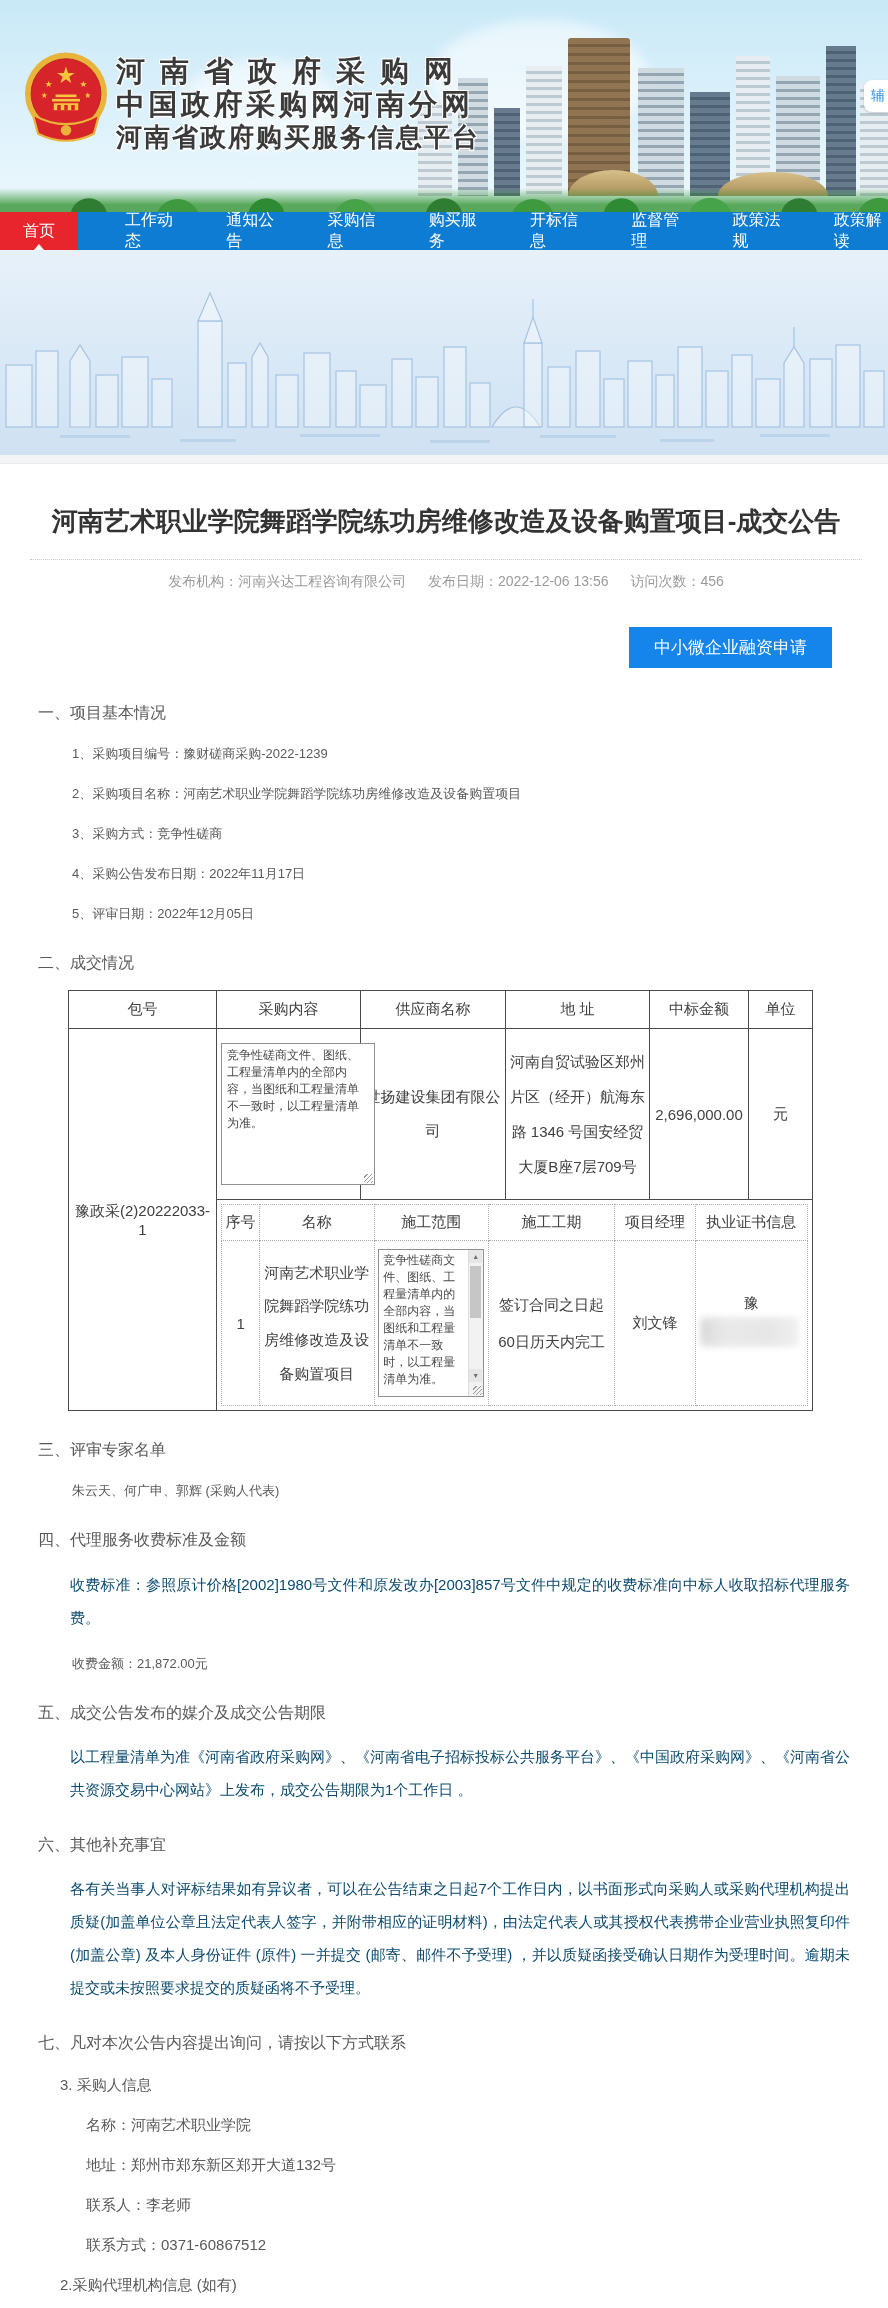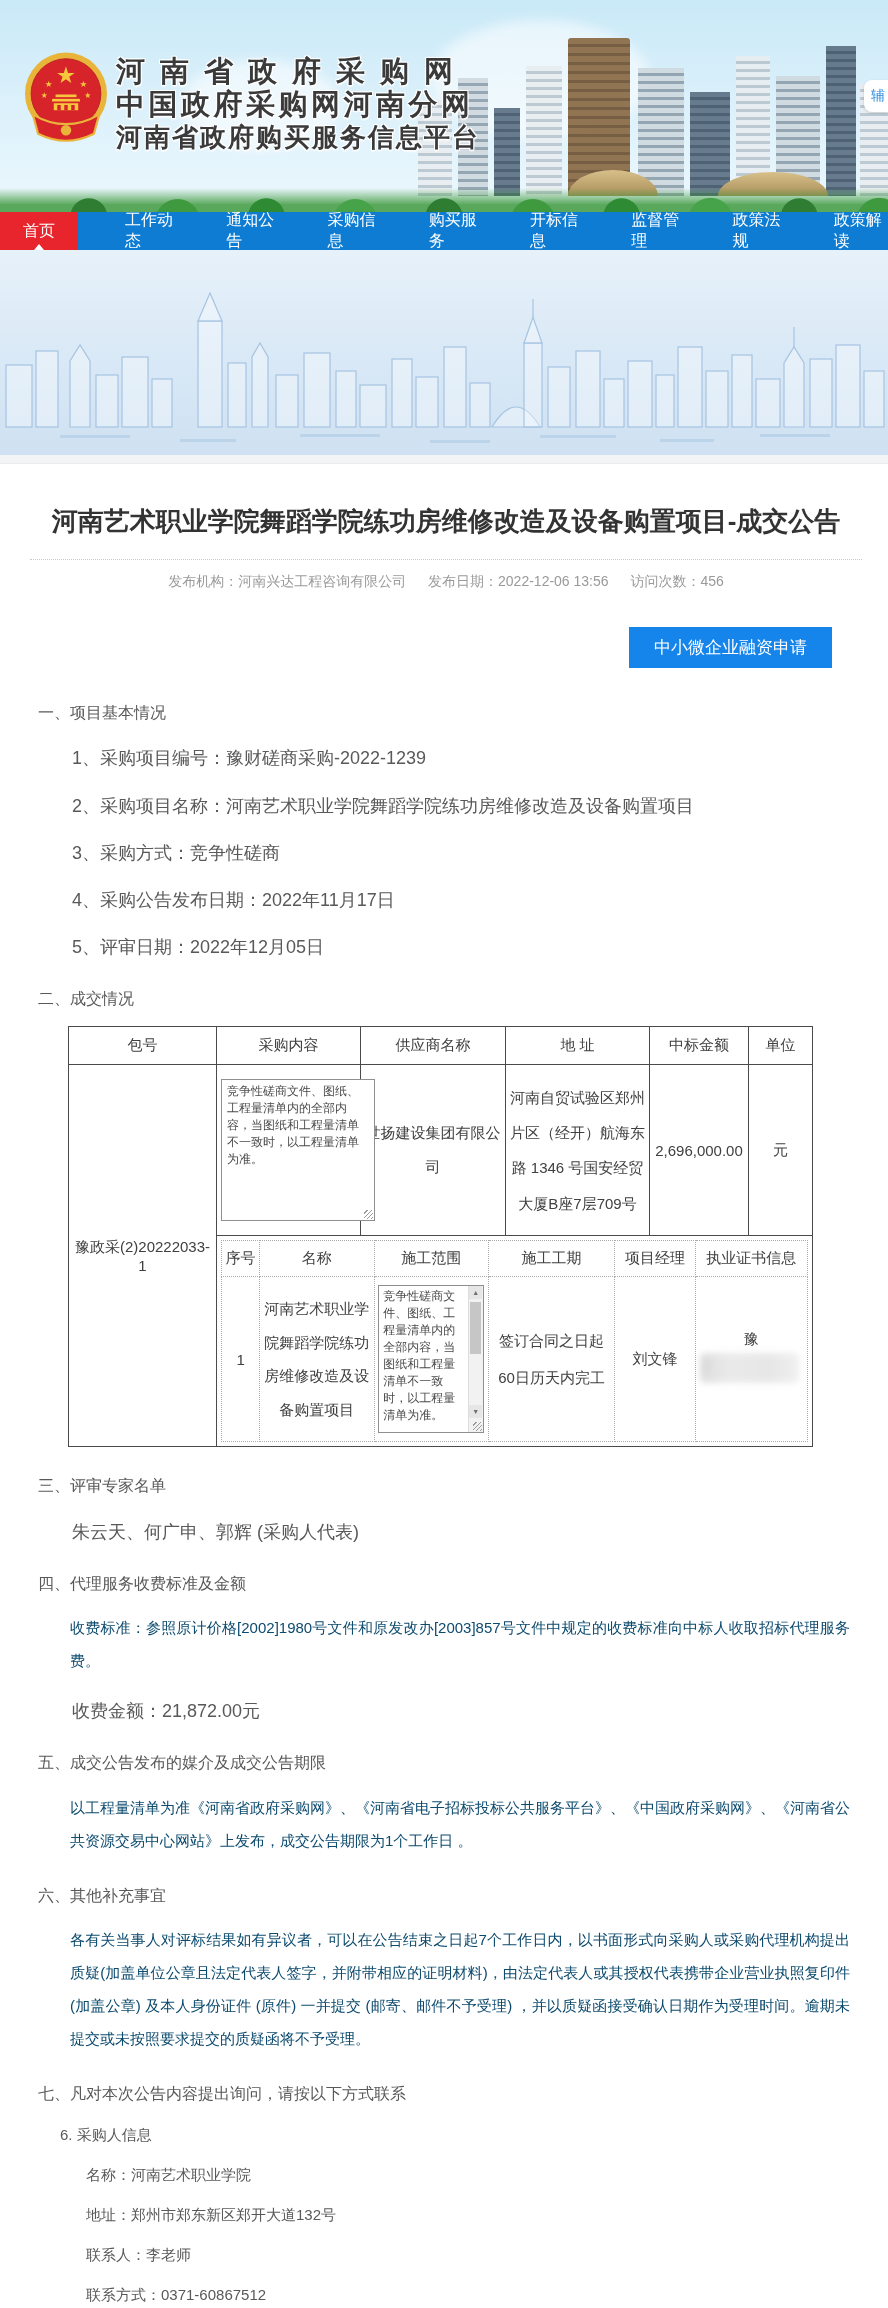--- a/index.html
+++ b/index.html
@@ -68,21 +68,21 @@
   .article-title { text-align:center; font-size:26px; font-weight:bold; color:#333;
     margin:14px 6px 20px; line-height:1.35; }
   .divider { border-top:1px dotted #c9c9c9; margin:0 -8px; }
   .meta { text-align:center; font-size:14px; color:#9a9a9a; padding:13px 0 4px; }
   .meta span { margin:0 9px; }
   .btn-row { text-align:right; padding:32px 22px 6px 0; }
   .fin-btn { display:inline-block; background:#1585ec; color:#fff; font-size:17px;
     padding:9px 25px; border:none; cursor:pointer; font-family:inherit; }
 
   .sec-h { font-size:16px; color:#595959; margin:28px 0 0 0; line-height:1.4; }
-  .sec-item { font-size:18px; color:#595959; margin:21px 0 0 34px; line-height:1.45; }
+  .sec-item { font-size:13px; color:#595959; margin:21px 0 0 34px; line-height:1.45; }
   .sec-para { font-size:15px; color:#0c4a6e; margin:16px 4px 6px 32px; line-height:33px; text-align:justify; }
   .contact-label { font-size:15px; color:#595959; margin:21px 0 0 22px; }
   .contact-line { font-size:15px; color:#595959; margin:21px 0 0 48px; }
 
   
   .deal-table { border-collapse:collapse; margin:16px 0 4px 30px; width:744px;
     color:#404040; font-size:15px; table-layout:fixed; }
   .deal-table th, .deal-table td { border:1px solid #4a4a4a; text-align:center;
     vertical-align:middle; font-weight:normal; padding:4px; }
   .deal-table thead th { height:38px; }
@@ -355,21 +355,21 @@
     <div class="sec-item">收费金额：21,872.00元</div>
 
     <div class="sec-h">五、成交公告发布的媒介及成交公告期限</div>
     <div class="sec-para">以工程量清单为准《河南省政府采购网》、《河南省电子招标投标公共服务平台》、《中国政府采购网》、《河南省公共资源交易中心网站》上发布，成交公告期限为1个工作日 。</div>
 
     <div class="sec-h">六、其他补充事宜</div>
     <div class="sec-para">各有关当事人对评标结果如有异议者，可以在公告结束之日起7个工作日内，以书面形式向采购人或采购代理机构提出质疑(加盖单位公章且法定代表人签字，并附带相应的证明材料)，由法定代表人或其授权代表携带企业营业执照复印件 (加盖公章) 及本人身份证件 (原件) 一并提交 (邮寄、邮件不予受理) ，并以质疑函接受确认日期作为受理时间。逾期未提交或未按照要求提交的质疑函将不予受理。</div>
 
     <div class="sec-h">七、凡对本次公告内容提出询问，请按以下方式联系</div>
 
-    <div class="contact-label">6. 采购人信息</div>
+    <div class="contact-label">3. 采购人信息</div>
     <div class="contact-line">名称：河南艺术职业学院</div>
     <div class="contact-line">地址：郑州市郑东新区郑开大道132号</div>
     <div class="contact-line">联系人：李老师</div>
     <div class="contact-line">联系方式：0371-60867512</div>
 
     <div class="contact-label">2.采购代理机构信息 (如有)</div>
 
   </div>
 </div>
 

